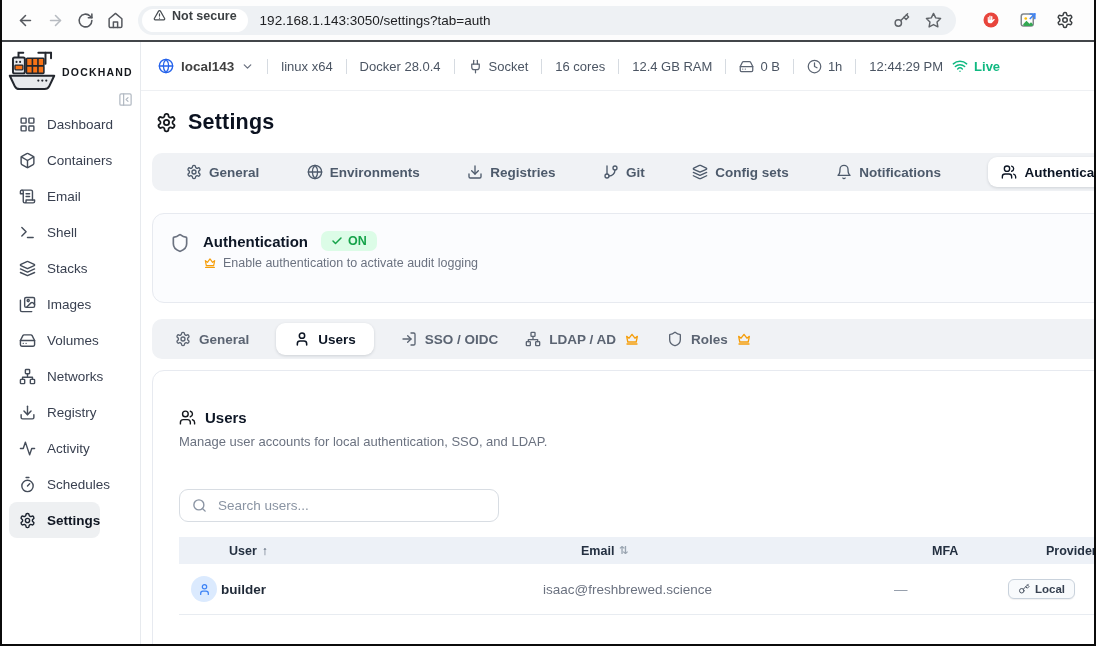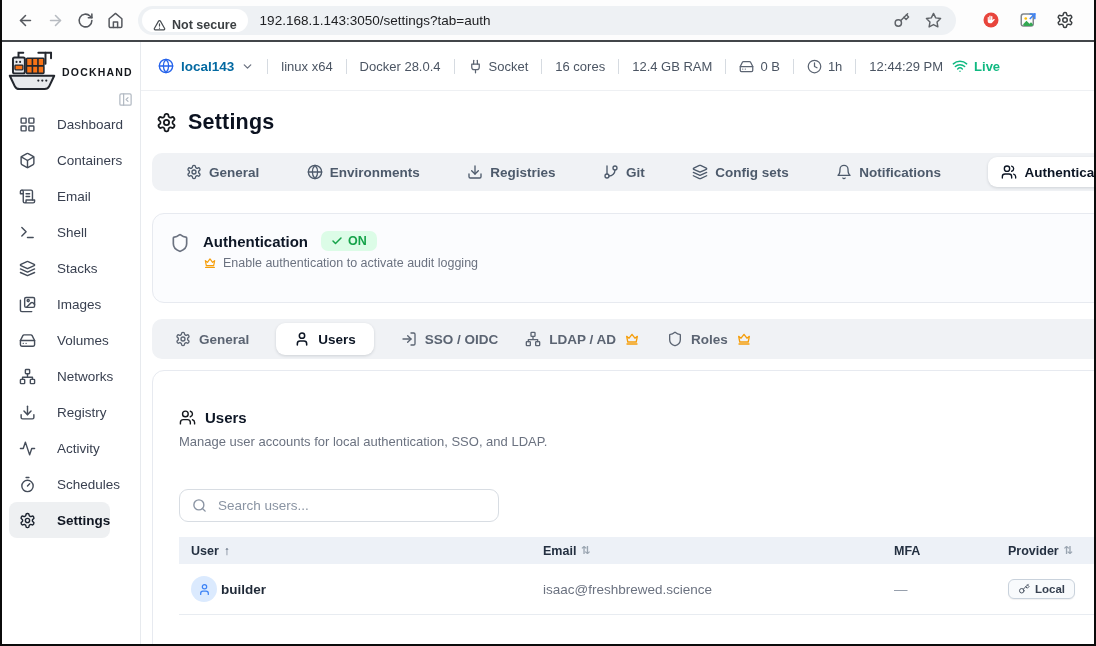--- a/index.html
+++ b/index.html
@@ -10,49 +10,49 @@
   .ic{display:inline-block;flex:none;}
 
   
   .browser-bar{height:40px;background:#fdfdfd;display:flex;align-items:center;padding:0 12px 0 8px;
     border-bottom:2px solid #43464a;box-sizing:content-box;}
   .nav-btn{width:30px;height:30px;justify-content:center;border-radius:50%;color:#55585e;}
   .nav-btn .ic{width:17px;height:17px;}
   .nav-btn.disabled{color:#b7bbc1;}
   .omnibox{flex:1;max-width:800px;height:29px;background:#eef1f4;border-radius:15px;display:flex;align-items:center;
     margin:0 10px 0 8px;padding:0 14px 0 4px;}
-  .sec-chip{height:23px;background:#fff;border-radius:12px;display:flex;align-items:flex-end;gap:6px;padding:0 11px;color:#3c4043;
+  .sec-chip{height:23px;background:#fff;border-radius:12px;display:flex;align-items:flex-start;gap:6px;padding:0 11px;color:#3c4043;
     font-size:12.5px;font-weight:600;}
   .sec-chip .ic{width:13px;height:13px;color:#474c51;}
   .url-text{flex:1;margin-left:12px;font-size:13.5px;color:#202124;white-space:nowrap;overflow:hidden;}
   .omni-ic{width:17px;height:17px;color:#5f6368;margin-left:15px;}
   .ext-area{display:flex;align-items:center;gap:19px;margin-left:16px;}
   .ext-area .ic{width:18px;height:18px;}
   .ext-gear{color:#3c4043;}
 
   
   .app{display:flex;height:602px;}
   .sidebar{width:139px;flex:none;background:#fff;border-right:1px solid #e7eaee;box-sizing:border-box;position:relative;padding-top:6px;}
   .logo-wrap{display:flex;align-items:center;}
   .logo-wrap .ship{width:60px;height:46px;}
   .brand{font-size:10.5px;font-weight:800;letter-spacing:1.2px;color:#15181d;margin-top:2px;}
   .collapse-btn{position:absolute;top:50px;right:7px;color:#b3bac3;}
   .collapse-btn .ic{width:15px;height:15px;}
   .nav{margin-top:12px;}
-  .nav-item{display:flex;align-items:center;gap:21px;height:36px;padding-left:17px;font-size:13.5px;color:#394050;width:100%;box-sizing:border-box;text-align:center;}
+  .nav-item{display:flex;align-items:center;gap:11px;height:36px;padding-left:17px;font-size:13.5px;color:#394050;width:100%;box-sizing:border-box;text-align:center;}
   .nav-item .ic{width:17px;height:17px;color:#454d5a;}
   .nav-item.active{background:#eef0f2;border-radius:8px;margin:0 7px;width:auto;padding-left:10px;font-weight:700;color:#101622;}
   .nav-item.active .ic{color:#1c2430;}
 
   .main{flex:1;min-width:0;display:flex;flex-direction:column;overflow:visible;}
 
   
   .statusbar{height:48px;flex:none;display:flex;align-items:center;gap:9px;padding:0 10px 0 17px;
     font-size:13px;color:#4b5563;border-bottom:1px solid #eef0f3;white-space:nowrap;}
-  .host{display:flex;align-items:center;gap:7px;font-weight:700;color:#0369a1;font-size:13.5px;}
+  .host{display:flex;align-items:center;gap:7px;font-weight:700;color:#404040;font-size:13.5px;}
   .host .globe{width:16px;height:16px;color:#2563eb;}
   .host .chev{width:13px;height:13px;color:#6b7280;}
   .sb-div{width:1px;height:15px;background:#d6dbe1;margin:0 4px;}
   .sb-item{display:flex;align-items:center;gap:6px;}
   .sb-item .ic{width:15px;height:15px;color:#5b6472;}
   .live{display:flex;align-items:center;gap:6px;color:#10b981;font-weight:700;}
   .live .ic{width:16px;height:16px;color:#10b981;}
 
   
   .content{padding:10px 0 0 11px;flex:1;}
@@ -92,21 +92,21 @@
   .sec-desc{font-size:13px;color:#6b7280;margin-top:8px;}
   .search-box{margin-top:40px;width:320px;height:33px;border:1px solid #d8dde3;border-radius:9px;display:flex;align-items:center;
     gap:9px;padding:0 12px;box-sizing:border-box;background:#fff;}
   .search-box .ic{width:15px;height:15px;color:#8a94a3;}
   .search-box input{border:none;outline:none;background:transparent;font:inherit;font-size:13.5px;color:#202734;flex:1;}
   .search-box input::placeholder{color:#8a94a3;}
 
   .table{margin-top:15px;width:100%;}
   .tr{display:grid;grid-template-columns:352px 351px 114px 1fr;align-items:center;}
   .thead{background:#edf1f7;height:27px;font-size:12.5px;font-weight:700;color:#243041;}
-  .th{padding-left:12px;display:flex;align-items:center;gap:5px;}
+  .th{padding-left:12px;display:flex;align-items:center;gap:5px;margin-left:38px;}
   .sort-asc{color:#475569;font-size:12px;}
   .sort-both{color:#9aa5b1;font-size:11px;}
   .row{height:50px;border-bottom:1px solid #e8ecf1;font-size:13.5px;}
   .td{padding-left:12px;display:flex;align-items:center;}
   .user-cell{gap:4px;}
   .avatar{width:26px;height:26px;border-radius:50%;background:#dbeafe;display:flex;align-items:center;justify-content:center;flex:none;}
   .avatar .ic{width:13px;height:13px;color:#3b82f6;}
   .user-name{font-weight:700;color:#1f2937;}
   .email{color:#6b7280;}
   .mfa{color:#8a94a3;}

